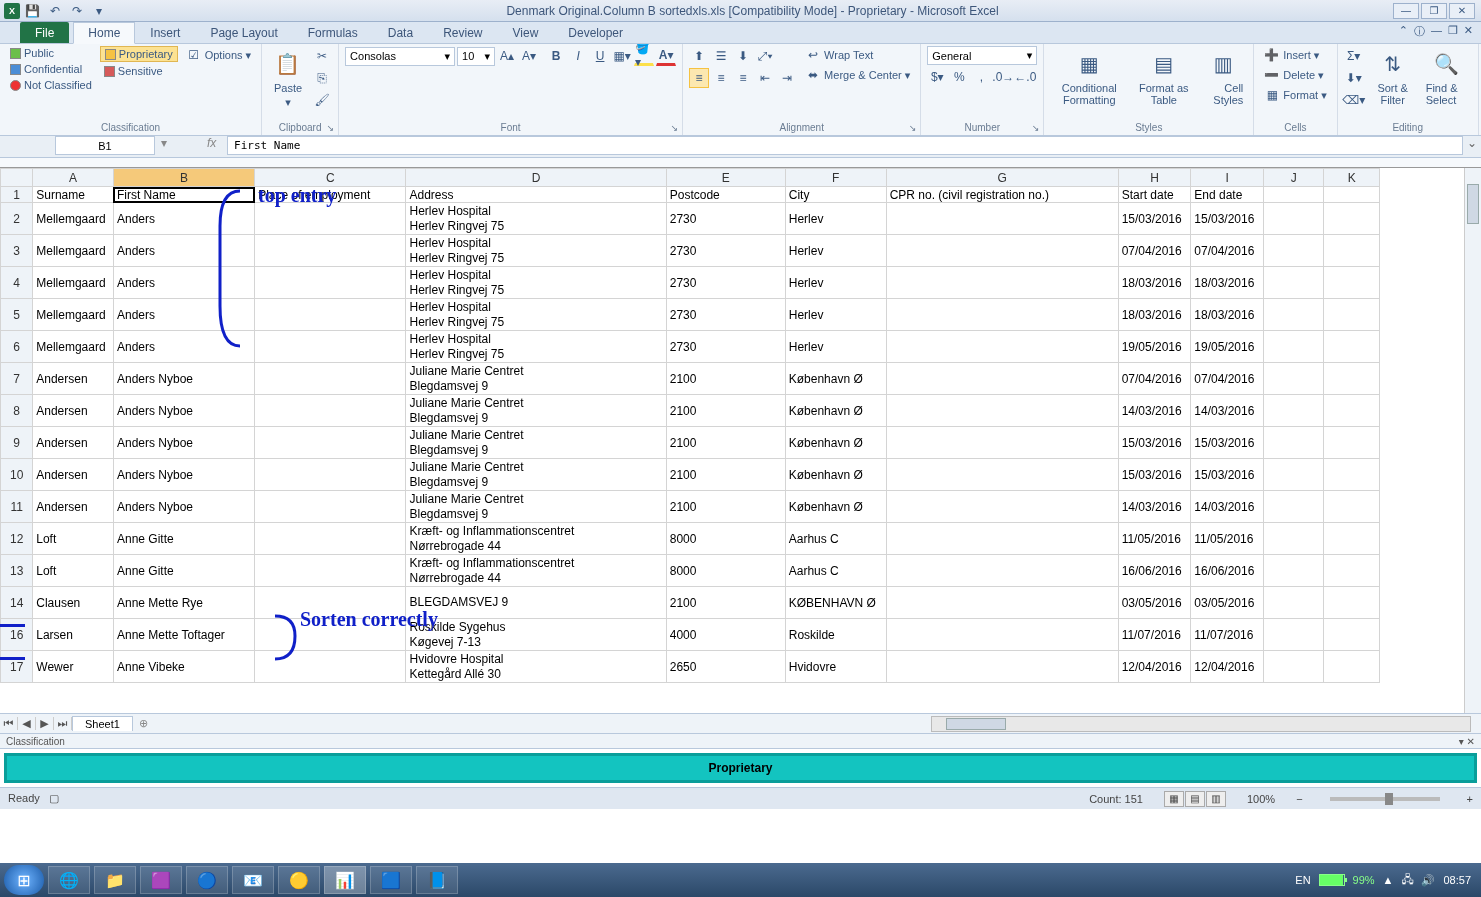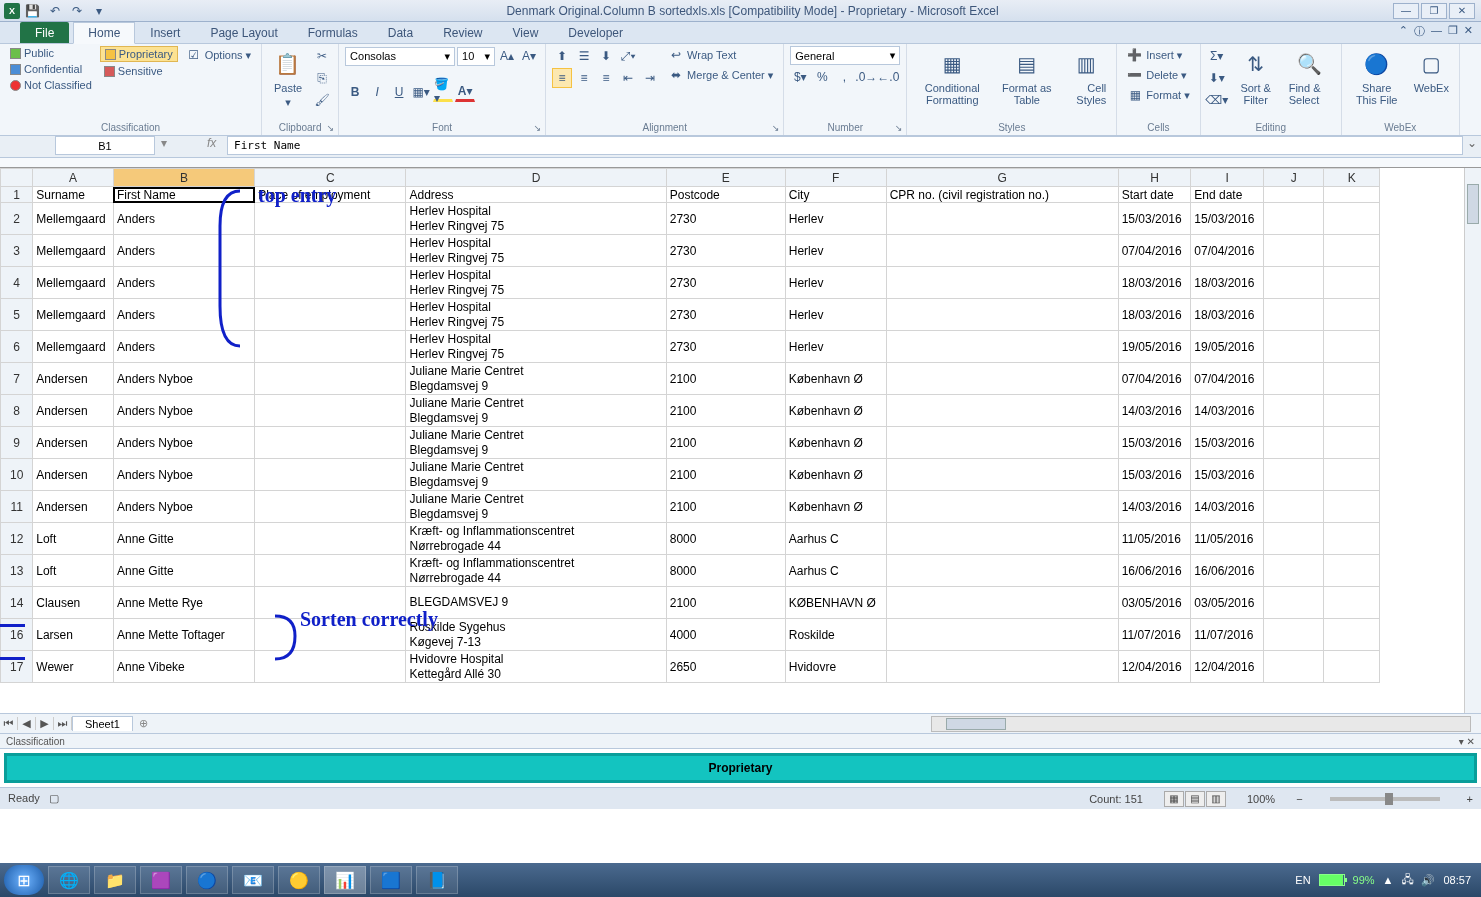--- a/index.html
+++ b/index.html
@@ -32,21 +32,21 @@
 .rbtn { padding: 1px 4px; font-size: 11px; color: #3b5a82; display: flex; align-items: center; gap: 3px; cursor: pointer; white-space: nowrap; }
 .bigbtn { display: flex; flex-direction: column; align-items: center; gap: 2px; padding: 2px 4px; cursor: pointer; font-size: 11px; color: #3b5a82; }
 .bigbtn .ico { width: 32px; height: 32px; display: flex; align-items: center; justify-content: center; font-size: 20px; }
 .smico { width: 16px; height: 16px; display: inline-flex; align-items: center; justify-content: center; font-size: 12px; }
 .sq { width: 11px; height: 11px; border: 1px solid #888; display: inline-block; }
 .sq.g { background: #6bbf4a; }
 .sq.y { background: #f5c242; }
 .sq.b { background: #4a8dd6; }
 .sq.r { background: #d65a5a; }
 .sq.n { background: #e33; border-radius: 50%; }
-.fontbox { display: flex; flex-direction: column; gap: 16px; }
+.fontbox { display: flex; flex-direction: row; gap: 7px; }
 .frow { display: flex; gap: 2px; align-items: center; }
 .fsel { border: 1px solid #b8c8dc; height: 19px; font-size: 11px; padding: 0 4px; background: #fff; display: flex; align-items: center; justify-content: space-between; gap: 4px; }
 .tbtn { width: 20px; height: 20px; border: 1px solid transparent; display: flex; align-items: center; justify-content: center; cursor: pointer; font-size: 12px; color: #3b5a82; }
 .tbtn.on { background: #fce8b0; border-color: #f5c242; }
 
 
 .fbar { height: 22px; background: #e9eff5; display: flex; border-bottom: 1px solid #b8c8dc; }
 .namebox { width: 100px; border: 1px solid #b8c8dc; height: 19px; margin: 0 6px 0 55px; background: #fff; font-size: 11px; padding: 0 6px; display: flex; align-items: center; justify-content: center; }
 .fxlbl { width: 20px; color: #888; font-style: italic; font-size: 12px; }
 .fxinput { flex: 1; border: 1px solid #b8c8dc; height: 19px; background: #fff; padding: 0 6px; font-size: 11px; display: flex; align-items: center; font-family: Consolas, monospace; }

